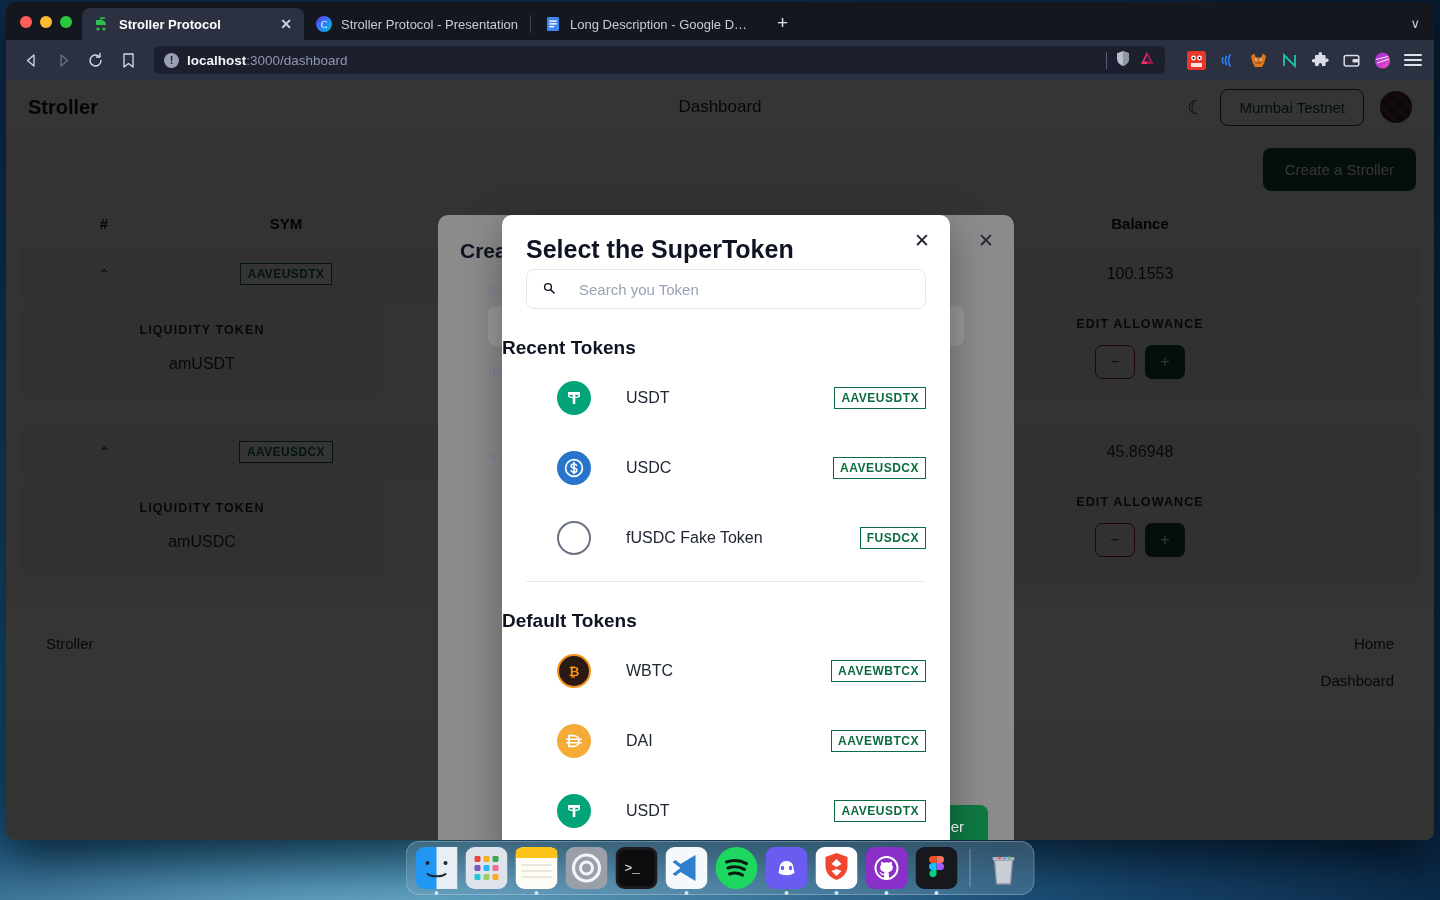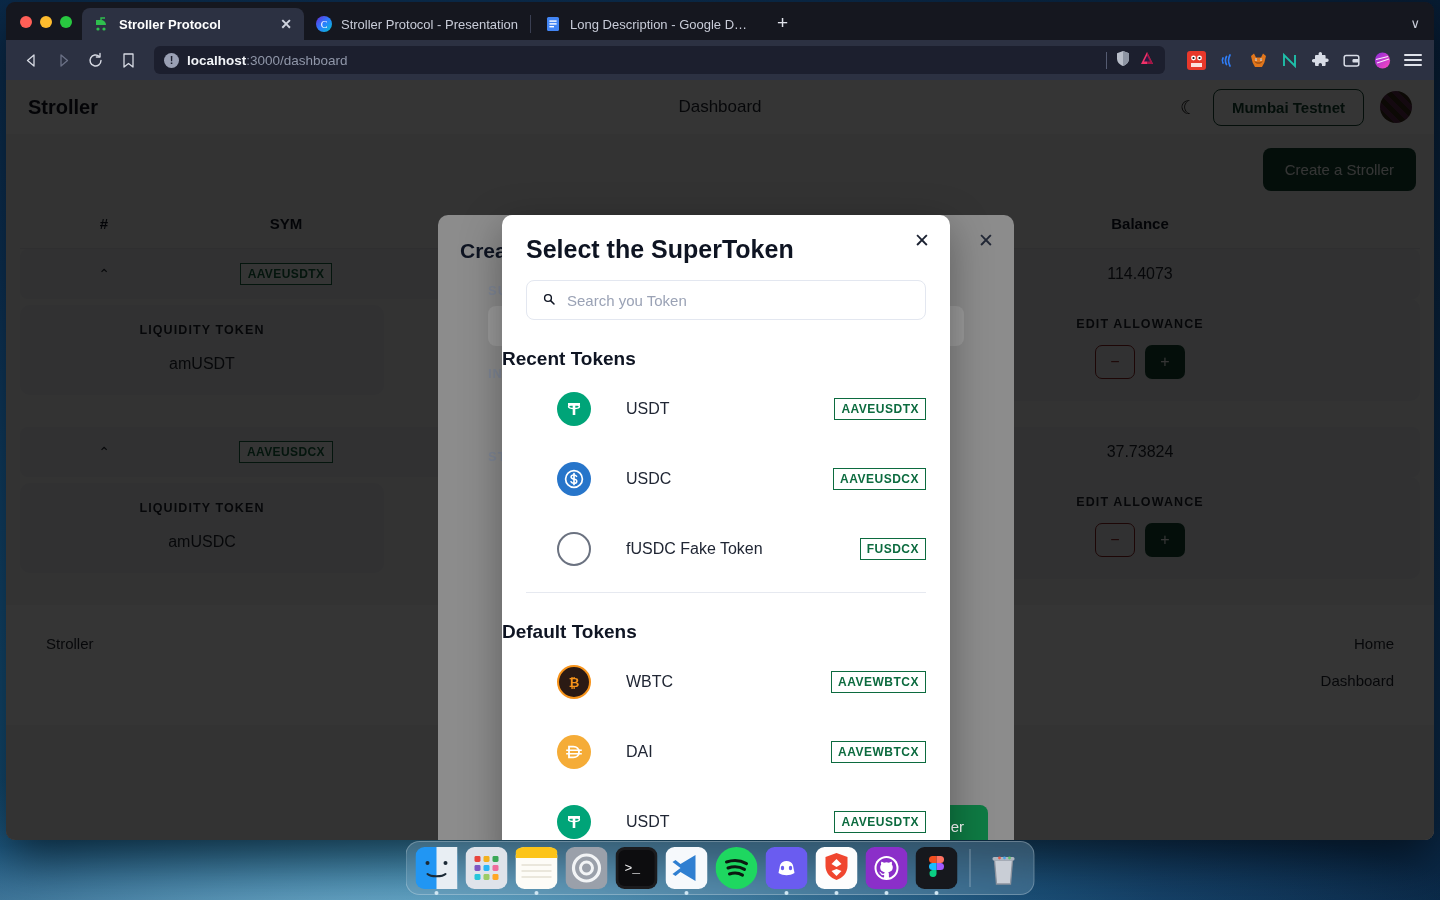--- a/index.html
+++ b/index.html
@@ -94,21 +94,21 @@
   .app-header {
     height: 54px; display:flex; align-items:center; padding: 0 22px;
     background: #ffffff; position: relative;
   }
   .brand { font-size: 20px; font-weight: bold; color: #121826; }
   .app-title { position:absolute; left:0; right:0; text-align:center; font-size: 17px; color:#1f2430; pointer-events:none; }
   .header-right { margin-left:auto; display:flex; align-items:center; gap: 16px; z-index:1; }
   .moon { font-size: 19px; color:#111; }
   .network-pill {
     border: 1px solid #0c4a30; color: #0c4a30; border-radius: 8px;
-    padding: 9px 18px; font-size: 15px; font-weight: bold; background: transparent;
+    padding: 9px 18px; font-size: 15px; font-weight: normal; background: transparent;
   }
   .avatar {
     width: 32px; height: 32px; border-radius: 50%; overflow:hidden;
     background:
       repeating-linear-gradient(45deg,#6b2d55 0 5px,#3d2a1a 5px 10px),
       radial-gradient(circle at 40% 40%, #8a5a2b, #40264a);
   }
 
   .content { background: #f6f7f9; height: 706px; position: relative; }
 
@@ -166,22 +166,22 @@
   }
 
   .modal {
     position:absolute; left: 496px; top: 135px; width: 448px; height: 651px;
     background:#ffffff; border-radius: 10px; overflow:hidden;
     box-shadow: 0 12px 40px rgba(0,0,0,.35);
   }
   .modal h2 { font-size: 25px; font-weight:bold; color:#0e1422; padding: 20px 0 0 24px; }
   .modal-close { position:absolute; right: 20px; top: 16px; font-size:19px; color:#1a2030; line-height:1; }
   .searchbox {
-    margin: 16px 24px 0; height: 40px; border:1px solid #e3e7f0; border-radius: 8px;
-    display:flex; align-items:center; gap: 12px; padding: 0 16px;
+    margin: 5px 24px 0; height: 40px; border:1px solid #e3e7f0; border-radius: 8px;
+    display:flex; align-items:center; gap: 24px; padding: 0 16px;
   }
   .searchbox .sicon { color:#0e1422; font-size: 12px; }
   .searchbox input {
     border:none; outline:none; flex:1; font-size: 15px; color:#202634;
     font-family: "Liberation Sans", sans-serif; background: transparent;
   }
   .searchbox input::placeholder { color:#9aa2b5; }
 
   .sec-title { text-align:left; font-size: 19px; font-weight:bold; color:#0e1422; margin: 28px 0 4px; }
 
@@ -421,21 +421,21 @@
                   <th>SYM</th>
                   <th>Super Token</th>
                   <th>Balance</th>
                 </tr>
               </thead>
               <tbody>
                 <tr class="row-main">
                   <td><span class="chev">⌃</span></td>
                   <td><span class="sym-badge">AAVEUSDTX</span></td>
                   <td class="cell-text">aaveUSDT</td>
-                  <td class="cell-text">114.4073</td>
+                  <td class="cell-text">100.1553</td>
                 </tr>
                 <tr class="row-sub">
                   <td colspan="2">
                     <div class="sub-card">
                       <div class="sub-label">LIQUIDITY TOKEN</div>
                       <div class="sub-value">amUSDT</div>
                     </div>
                   </td>
                   <td></td>
                   <td>
@@ -446,21 +446,21 @@
                         <button class="btn-plus">+</button>
                       </div>
                     </div>
                   </td>
                 </tr>
 
                 <tr class="row-main">
                   <td><span class="chev">⌃</span></td>
                   <td><span class="sym-badge">AAVEUSDCX</span></td>
                   <td class="cell-text">aaveUSDC</td>
-                  <td class="cell-text">37.73824</td>
+                  <td class="cell-text">45.86948</td>
                 </tr>
                 <tr class="row-sub">
                   <td colspan="2">
                     <div class="sub-card">
                       <div class="sub-label">LIQUIDITY TOKEN</div>
                       <div class="sub-value">amUSDC</div>
                     </div>
                   </td>
                   <td></td>
                   <td>

